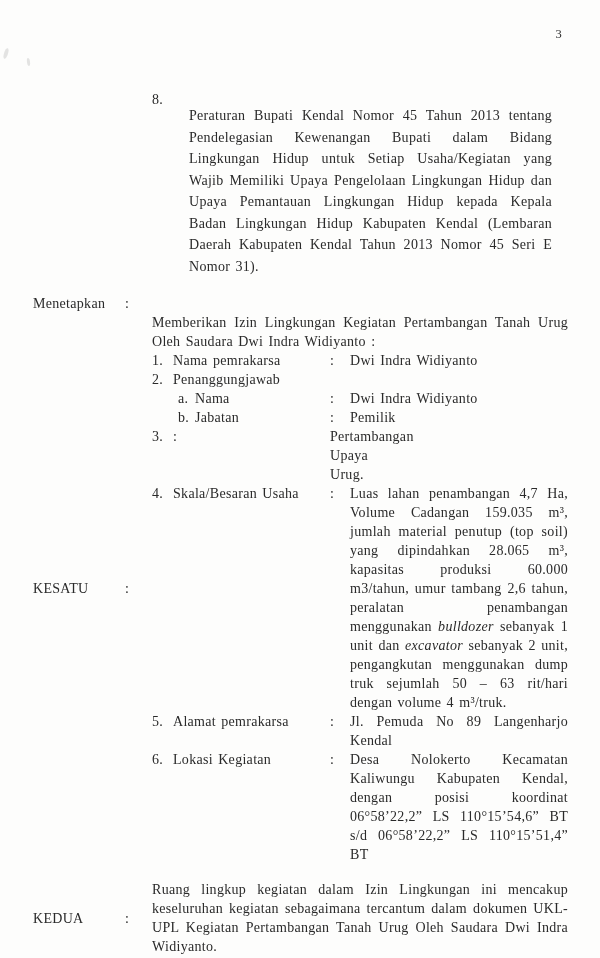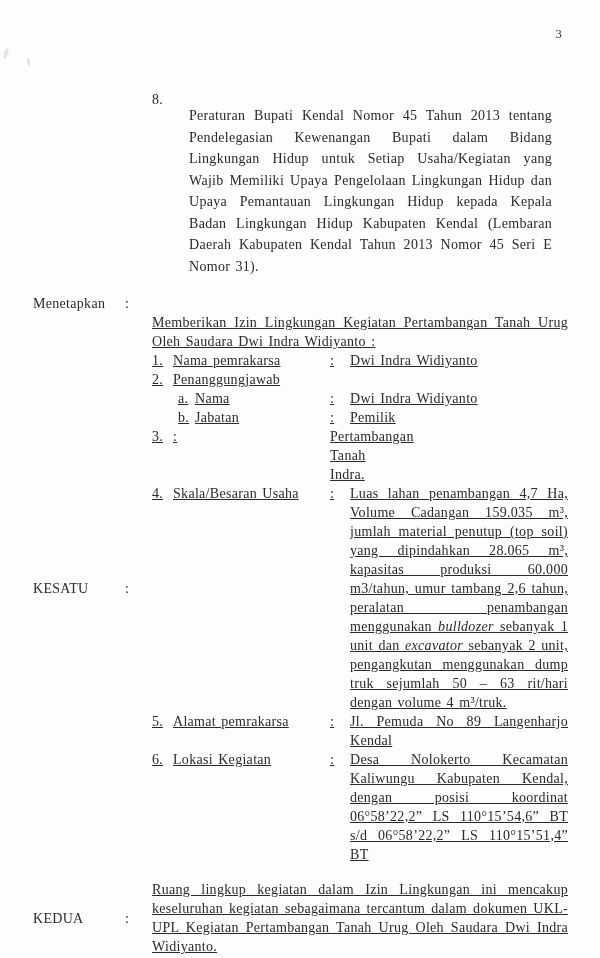--- a/index.html
+++ b/index.html
@@ -27,21 +27,21 @@
   .clause8 .num { width:21px; flex:none; }
   .clause8 p { margin:16px; flex:1; text-align:justify; }
 
   
   .heading { margin-top:7px; text-align:center; line-height:20px; letter-spacing:1.1px; }
 
   
   .row { display:flex; line-height:19px; align-items:center; }
   .kw    { width:92px; flex:none; }
   .colon { width:27px; flex:none; }
-  .content { width:416px; flex:none;text-decoration:underline; }
+  .content { width:416px; flex:none; }
   .menetapkan { margin-top:1px; }
   .kedua { margin-top:16px; }
   .content p, p.just { margin:0; text-align:justify; }
 
   
   .irow { display:grid; grid-template-columns:21px 157px 20px 218px; line-height:19px; }
   .sub  { display:grid; grid-template-columns:43px 135px 20px 218px; line-height:19px; }
   .snum { padding-left:26px; box-sizing:border-box; }
   .ilabel { text-align:justify; }
   .ival { margin:0; text-align:justify; }
@@ -95,21 +95,21 @@
           <span class="snum">b.</span>
           <span>Jabatan</span>
           <span>:</span>
           <p class="ival">Pemilik</p>
         </div>
       </div>
 
       <div class="irow">
         <span>3.</span>
         <span>:</span>
-        <p class="ival">Pertambangan Tanah Indra.</p>
+        <p class="ival">Pertambangan Upaya Urug.</p>
       </div>
 
       <div class="irow">
         <span>4.</span>
         <span class="ilabel">Skala/Besaran Usaha</span>
         <span>:</span>
         <p class="ival"><span>Luas lahan penambangan 4,7 Ha, Volume Cadangan 159.035 m³, jumlah material penutup (top soil) yang dipindahkan 28.065 m³, kapasitas produksi 60.000 m3/tahun, umur tambang 2,6 tahun, peralatan penambangan menggunakan </span><em>bulldozer</em><span> sebanyak 1 unit dan </span><em>excavator</em><span> sebanyak 2 unit, pengangkutan menggunakan dump truk sejumlah 50 – 63 rit/hari dengan volume 4 m³/truk.</span></p>
       </div>
 
       <div class="irow">

